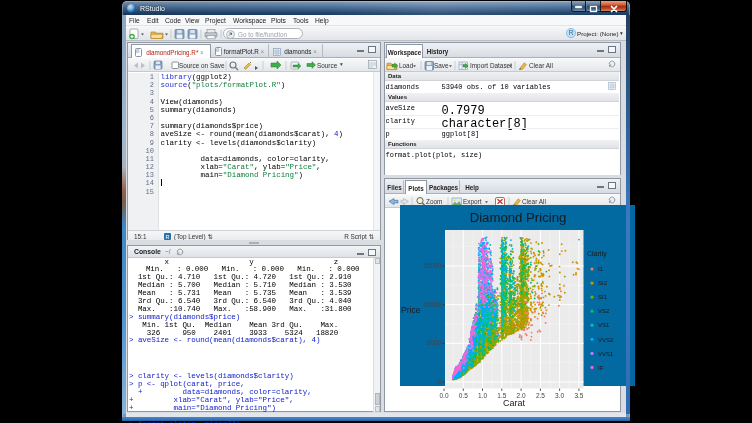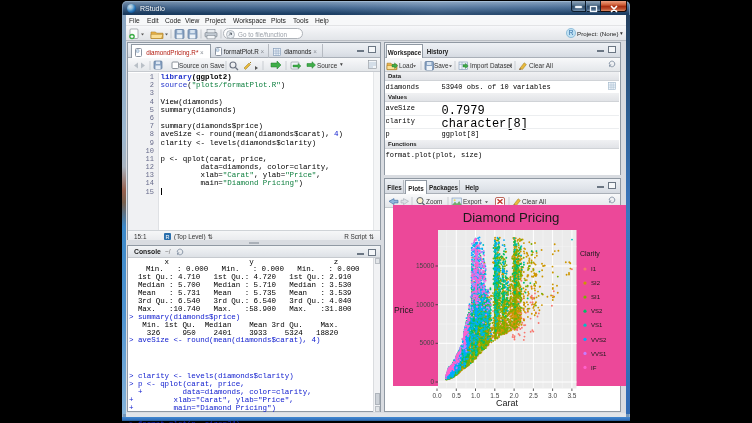--- a/index.html
+++ b/index.html
@@ -183,31 +183,30 @@
                 <div style="height:8.2px;">8</div>
                 <div style="height:8.2px;">9</div>
                 <div style="height:8.2px;">10</div>
                 <div style="height:8.2px;">11</div>
                 <div style="height:8.2px;">12</div>
                 <div style="height:8.2px;">13</div>
                 <div style="height:8.2px;">14</div>
                 <div style="height:8.2px;">15</div>
               </div>
   <div class="mono" style="position:absolute;left:32.5px;top:1px;font-size:7.5px;letter-spacing:-0.05px;color:#000;">
-                <div style="height:8.2px;white-space:pre;font-weight:bold;"><span class="kw">library</span>(ggplot2)</div>
+                <div style="height:8.2px;white-space:pre;"><span class="kw">library</span>(ggplot2)</div>
                 <div style="height:8.2px;white-space:pre;"><span class="kw">source</span>(<span class="grn">"plots/formatPlot.R"</span>)</div>
                 <div style="height:8.2px;white-space:pre;"></div>
                 <div style="height:8.2px;white-space:pre;">View(diamonds)</div>
                 <div style="height:8.2px;white-space:pre;">summary(diamonds)</div>
                 <div style="height:8.2px;white-space:pre;"></div>
                 <div style="height:8.2px;white-space:pre;">summary(diamonds$price)</div>
                 <div style="height:8.2px;white-space:pre;">aveSize &lt;- round(mean(diamonds$carat), <span class="num">4</span>)</div>
                 <div style="height:8.2px;white-space:pre;">clarity &lt;- levels(diamonds$clarity)</div>
                 <div style="height:8.2px;white-space:pre;"></div>
-                <div style="height:8.2px;white-space:pre;">p &lt;- qplot(carat, price,</div>
                 <div style="height:8.2px;white-space:pre;">         data=diamonds, color=clarity,</div>
                 <div style="height:8.2px;white-space:pre;">         xlab=<span class="grn">"Carat"</span>, ylab=<span class="grn">"Price"</span>,</div>
                 <div style="height:8.2px;white-space:pre;">         main=<span class="grn">"Diamond Pricing"</span>)</div>
                 <div style="height:8.2px;white-space:pre;"><span style="display:inline-block;width:1px;height:7px;background:#000;vertical-align:-1px;"></span></div>
               </div>
   <div style="position:absolute;right:0;top:0;width:7px;height:158px;background:#f4f5f6;border-left:1px solid #e4e6e8;"></div>
  </div>
 
  <div style="position:absolute;left:0;top:187px;width:252px;height:10px;background:linear-gradient(180deg,#f6f7f8,#e9ebee);border-top:1px solid #cfd3d7;">
   <span class="tbtxt" style="position:absolute;left:6px;top:1.5px;">15:1</span>
@@ -357,21 +356,21 @@
  <path d="M128 10l2.6-0.6-1.8-1.4z" fill="#8a5a1e"></path>
 </svg>
   <span class="tbtxt" style="position:absolute;left:41px;top:3.5px;">Zoom</span>
   <span class="tbtxt" style="position:absolute;left:78px;top:3.5px;">Export</span>
   <span class="tbtxt" style="position:absolute;left:137px;top:3.5px;">Clear All</span>
   <svg width="8" height="8" viewBox="0 0 8 8" style="position:absolute;right:4px;top:2px;">
                 <path d="M1.2 4a2.8 2.8 0 1 1 1 2.1" fill="none" stroke="#8a97a8" stroke-width="1"></path>
                 <path d="M1 7.2V4.6h2.6z" fill="#8a97a8"></path>
               </svg>
  </div>
- <div style="position:absolute;left:8px;top:26px;width:235px;height:181px;background:#ec4899;">
+ <div style="position:absolute;left:15px;top:26px;width:235px;height:181px;background:#0369a1;">
   <svg width="234" height="206" viewBox="0 0 234 206" style="position:absolute;left:0;top:0;">
 
    <text x="118" y="16.8" text-anchor="middle" font-size="13.2" fill="#1a1a1a" font-family="Liberation Sans">Diamond Pricing</text>
 
    <rect x="45" y="25" width="138.5" height="158.5" fill="#ebebeb"></rect>
    <g stroke="#f6f6f6" stroke-width="0.5">
     <line x1="53.6" y1="25" x2="53.6" y2="183.5"></line>
                   <line x1="72.9" y1="25" x2="72.9" y2="183.5"></line>
                   <line x1="92.2" y1="25" x2="92.2" y2="183.5"></line>
                   <line x1="111.5" y1="25" x2="111.5" y2="183.5"></line>

